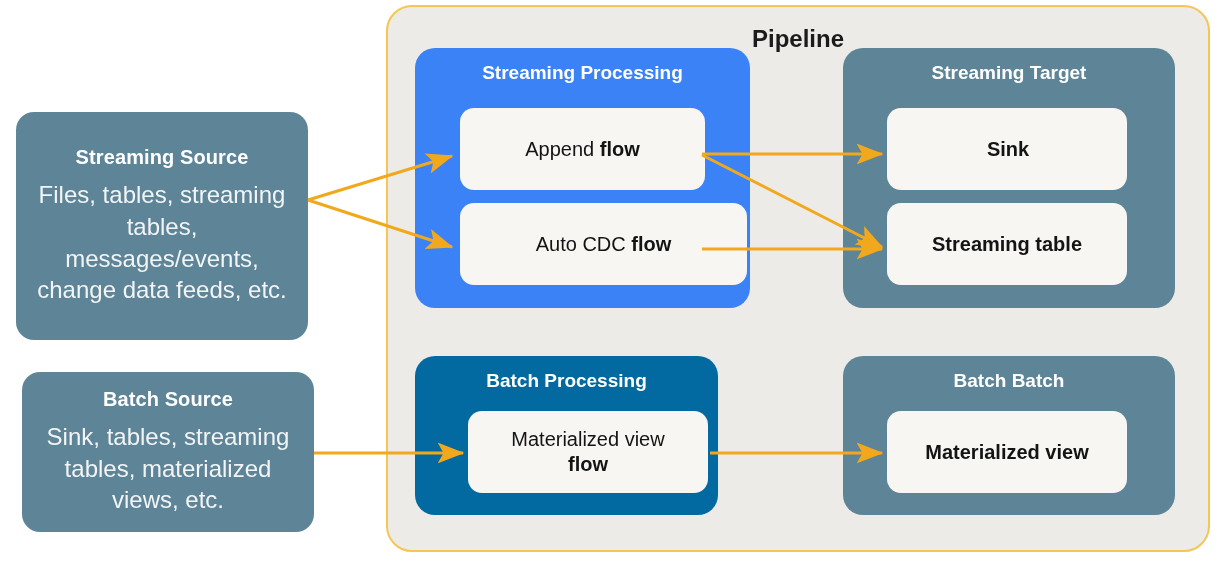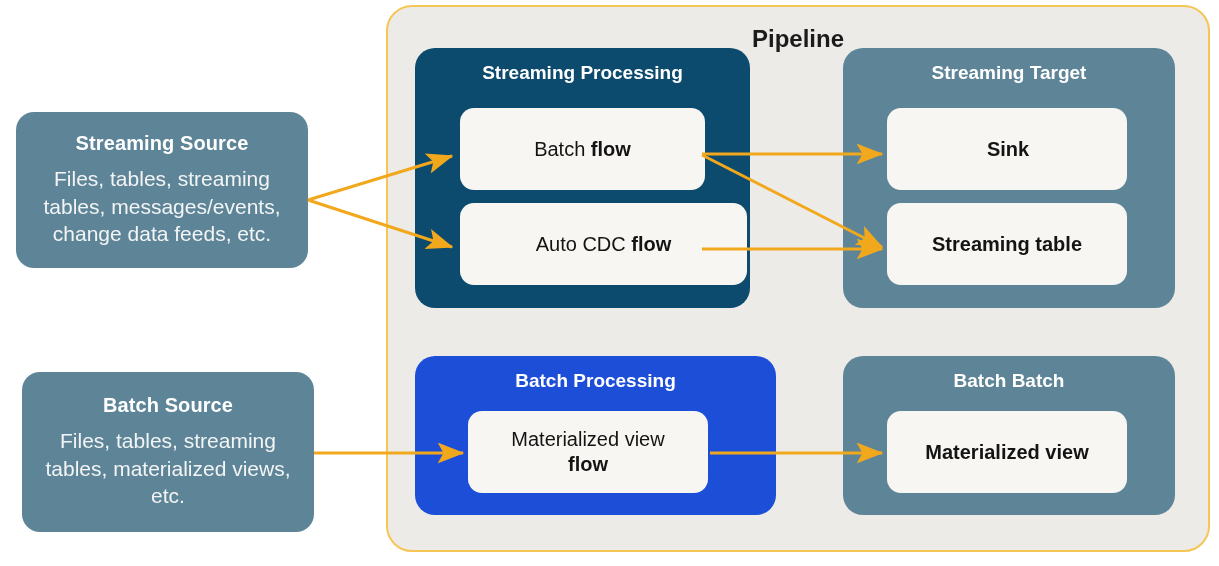--- a/index.html
+++ b/index.html
@@ -24,21 +24,21 @@
   }
   .src-title{
     font-weight:bold;
     font-size:20px;
     letter-spacing:.1px;
     margin-bottom:10px;
     text-align:center;
     color:#ffffff;
   }
   .src-desc{
-    font-size:21px;
+    font-size:24px;
     line-height:1.32;
     text-align:center;
     color:#f2f4f5;
     font-weight:400;
   }
 
   
   #pipeline{
     position:absolute;
     left:386px;top:5px;width:824px;height:547px;
@@ -82,54 +82,54 @@
   .card.bold{font-weight:bold;}
 
   
   #arrows{position:absolute;left:0;top:0;width:1219px;height:566px;pointer-events:none;}
 </style>
 </head>
 <body style="background: rgb(255, 255, 255);">
 
 <div id="stage">
 
-  <div class="src-box" style="left: 16px; top: 112px; width: 292px; height: 156px; background: rgb(94, 133, 151);">
+  <div class="src-box" style="left: 16px; top: 112px; width: 292px; height: 228px; background: rgb(94, 133, 151);">
     <div class="src-title">Streaming Source</div>
     <div class="src-desc">Files, tables, streaming tables, messages/events, change data feeds, etc.</div>
   </div>
 
   <div class="src-box" style="left: 22px; top: 372px; width: 292px; height: 160px; background: rgb(94, 133, 151);">
     <div class="src-title">Batch Source</div>
-    <div class="src-desc">Files, tables, streaming tables, materialized views, etc.</div>
+    <div class="src-desc">Sink, tables, streaming tables, materialized views, etc.</div>
   </div>
 
   <div id="pipeline" style="background: rgb(237, 235, 231); border-color: rgb(245, 197, 86);"></div>
   <div id="pipeline-title">Pipeline</div>
 
-  <div class="panel" style="left: 415px; top: 48px; width: 335px; height: 260px; background: #0c4a6e;">
+  <div class="panel" style="left: 415px; top: 48px; width: 335px; height: 260px; background: #3b82f6;">
     <div class="panel-title">Streaming Processing</div>
     <div class="card" style="left: 45px; top: 60px; width: 245px; height: 82px; background: rgb(247, 246, 242);">
-      <span><span>Batch </span><b>flow</b></span>
+      <span><span>Append </span><b>flow</b></span>
     </div>
     <div class="card" style="left: 45px; top: 155px; width: 287px; height: 82px; background: rgb(247, 246, 242);">
       <span><span>Auto CDC </span><b>flow</b></span>
     </div>
   </div>
 
   <div class="panel" style="left: 843px; top: 48px; width: 332px; height: 260px; background: rgb(94, 133, 151);">
     <div class="panel-title">Streaming Target</div>
     <div class="card bold" style="left: 44px; top: 60px; width: 240px; height: 82px; background: rgb(247, 246, 242); padding-left: 10px;">
       <span>Sink</span>
     </div>
     <div class="card bold" style="left: 44px; top: 155px; width: 240px; height: 82px; background: rgb(247, 246, 242);">
       <span>Streaming table</span>
     </div>
   </div>
 
-  <div class="panel" style="left: 415px; top: 356px; width: 361px; height: 159px; background: #1d4ed8;">
+  <div class="panel" style="left: 415px; top: 356px; width: 303px; height: 159px; background: #0369a1;">
     <div class="panel-title">Batch Processing</div>
     <div class="card" style="left: 53px; top: 55px; width: 240px; height: 82px; background: rgb(247, 246, 242);">
       <span><span>Materialized view</span><br><b>flow</b></span>
     </div>
   </div>
 
   <div class="panel" style="left: 843px; top: 356px; width: 332px; height: 159px; background: rgb(94, 133, 151);">
     <div class="panel-title">Batch Batch</div>
     <div class="card bold" style="left: 44px; top: 55px; width: 240px; height: 82px; background: rgb(247, 246, 242);">
       <span>Materialized view</span>

